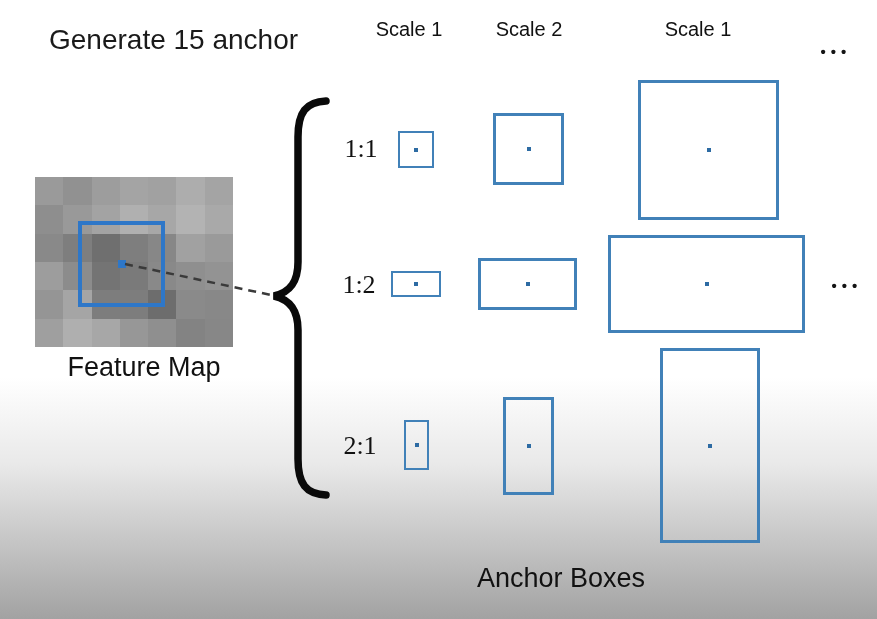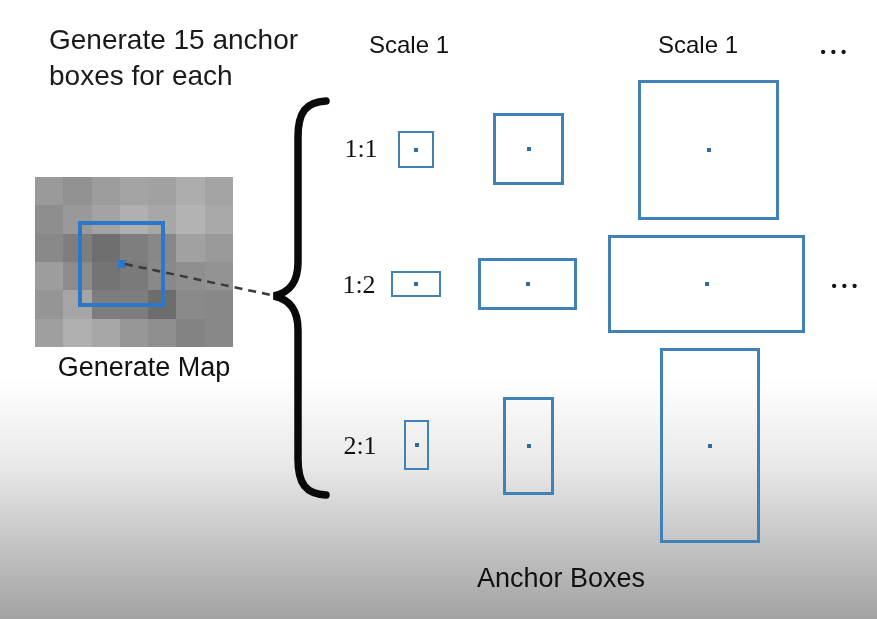--- a/index.html
+++ b/index.html
@@ -20,22 +20,22 @@
     display:grid;grid-template-columns:repeat(7,1fr);grid-template-rows:repeat(6,1fr);
   }
   .fm-highlight{position:absolute;box-sizing:border-box;background:transparent;}
   .fm-dot{position:absolute;}
   .fm-label{
     position:absolute;top:352px;left:144px;transform:translateX(-50%);
     font-size:27px;white-space:nowrap;color:#111;
   }
   .overlay{position:absolute;left:0;top:0;pointer-events:none;}
   .col-header{
-    position:absolute;top:45px;transform:translate(-50%,-50%);
-    font-size:24px;white-space:nowrap;color:#111;
+    position:absolute;top:29px;transform:translate(-50%,-50%);
+    font-size:20px;white-space:nowrap;color:#111;
   }
   .h1{left:409px}.h2{left:529px}.h3{left:698px}
   .ellipsis{
     position:absolute;transform:translate(-50%,-50%);
     font-size:15px;font-weight:bold;letter-spacing:5px;color:#141414;white-space:nowrap;
   }
   .ellipsis.head{left:836px;top:51px;}
   .ellipsis.row2{left:847px;top:285px;}
   .ratio-label{
     position:absolute;transform:translate(-50%,-50%);
@@ -49,21 +49,20 @@
     font-size:27px;white-space:nowrap;color:#111;
   }
 </style>
 </head>
 <body>
 
 <div class="canvas">
 
   <div class="title">
     <div>Generate 15 anchor</div>
-    <div>boxes for each</div>
   </div>
 
   <div class="feature-map" id="feature-map">
       <div style="background: rgb(154, 154, 154);"></div>
       <div style="background: rgb(145, 145, 145);"></div>
       <div style="background: rgb(157, 157, 157);"></div>
       <div style="background: rgb(164, 164, 164);"></div>
       <div style="background: rgb(161, 161, 161);"></div>
       <div style="background: rgb(173, 173, 173);"></div>
       <div style="background: rgb(164, 164, 164);"></div>
@@ -98,28 +97,29 @@
       <div style="background: rgb(159, 159, 159);"></div>
       <div style="background: rgb(175, 175, 175);"></div>
       <div style="background: rgb(167, 167, 167);"></div>
       <div style="background: rgb(151, 151, 151);"></div>
       <div style="background: rgb(143, 143, 143);"></div>
       <div style="background: rgb(131, 131, 131);"></div>
       <div style="background: rgb(135, 135, 135);"></div>
     </div>
   <div class="fm-highlight" id="fm-highlight" style="left: 78px; top: 221px; width: 87px; height: 86px; border: 4px solid rgb(46, 119, 200);"></div>
   <div class="fm-dot" id="fm-dot" style="left: 118px; top: 260px; width: 8px; height: 8px; background: rgb(46, 119, 200);"></div>
-  <div class="fm-label">Generate Map</div>
+  <div class="fm-label">Feature Map</div>
 
   <svg class="overlay" width="877" height="619" viewBox="0 0 877 619">
     <line id="dash-line" x1="125" y1="264" x2="271" y2="295" stroke-width="2.5" stroke-dasharray="8 6" fill="none" stroke="#3a3a3a"></line>
     <path id="brace-path" d="M 326 101 C 306 102 298 112 298 137 L 298 262 C 298 281 291 292 274 296 C 291 300 298 311 298 330 L 298 459 C 298 484 306 494 326 495" stroke-width="7.5" fill="none" stroke-linecap="round" stroke="#0a0a0a"></path>
   </svg>
 
   <div class="col-header h1">Scale 1</div>
+  <div class="col-header h2">Scale 2</div>
   <div class="col-header h3">Scale 1</div>
   <div class="ellipsis head">•••</div>
 
   <div class="ratio-label r1">1:1</div>
   <div class="ratio-label r2">1:2</div>
   <div class="ratio-label r3">2:1</div>
   <div class="ellipsis row2">•••</div>
 
   <div id="anchor-layer">
       <div class="anchor-box" style="left: 398px; top: 131px; width: 36px; height: 37px; border: 2px solid rgb(65, 129, 184);"></div>

